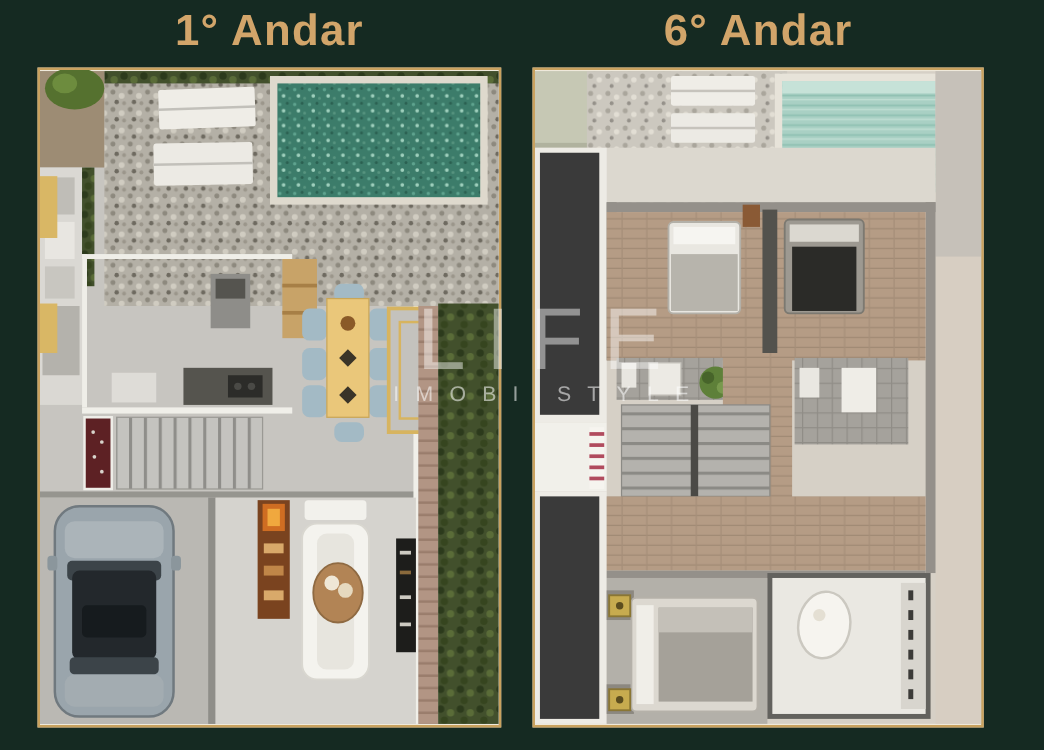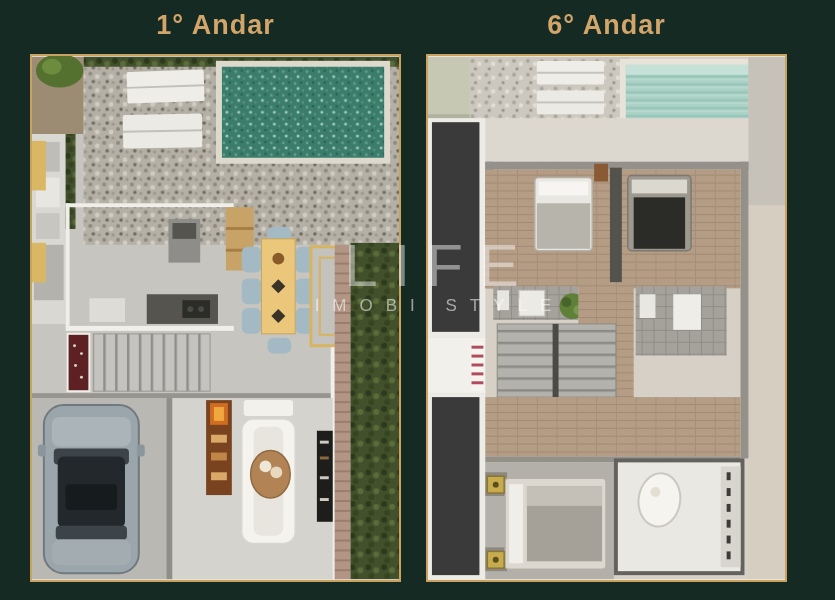--- a/index.html
+++ b/index.html
@@ -16,21 +16,21 @@
     background:var(--background);
     font-family:"Liberation Sans",sans-serif;
   }
   .floor-title{
     position:absolute;
     top:7px;
     height:36px;
     line-height:36px;
     text-align:center;
     color:var(--title-gold);
-    font-size:27px;
+    font-size:35px;
     font-weight:600;
     letter-spacing:1px;
   }
   #title-floor1{left:30px;width:371px;}
   #title-floor2{left:426px;width:361px;}
   .plan-frame{
     position:absolute;
     border:2px solid var(--frame-gold);
     box-shadow:inset 0 0 0 3px rgba(246,239,223,0.85);
     background:#c7c5c0;
@@ -43,21 +43,21 @@
     left:50%;
     top:236px;
     transform:translateX(-50%) translateX(22px);
     text-align:center;
     pointer-events:none;
     z-index:5;
     white-space:nowrap;
   }
   .watermark .brand{
     color:var(--watermark-color);
-    font-size:60px;
+    font-size:70px;
     font-weight:300;
     letter-spacing:16px;
     line-height:1;
   }
   .watermark .tagline{
     margin-top:0;
     color:var(--watermark-sub-color);
     font-size:17px;
     font-weight:400;
     letter-spacing:13px;

